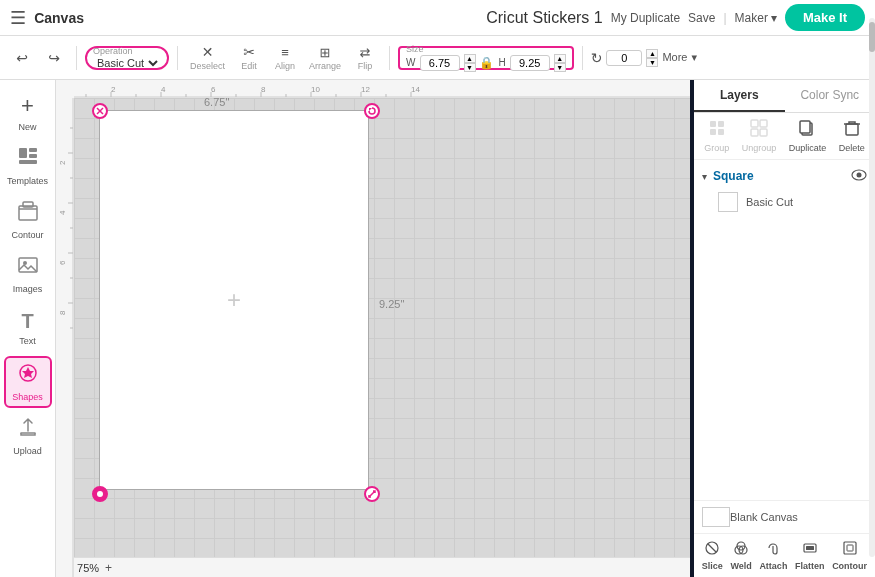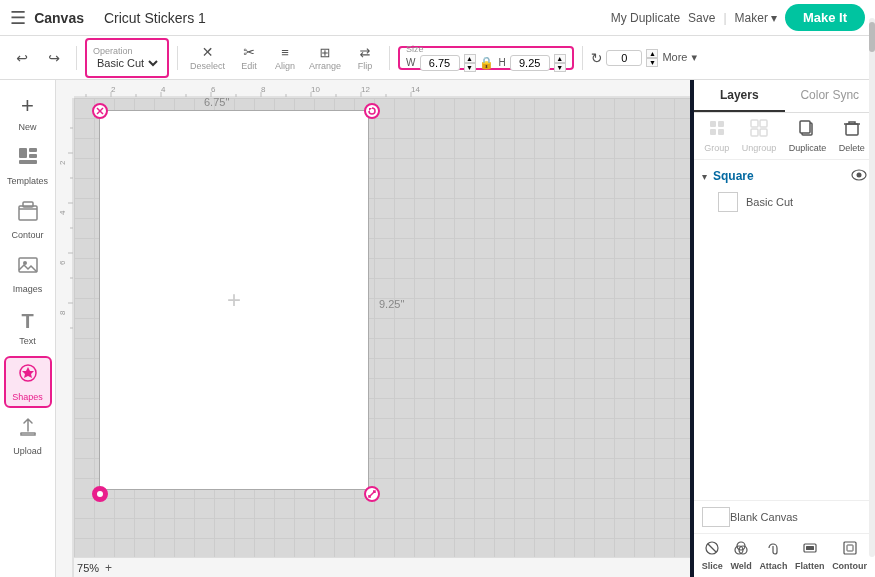--- a/index.html
+++ b/index.html
@@ -5,21 +5,21 @@
     * { box-sizing: border-box; margin: 0; padding: 0; }
     body { font-family: 'Arial', sans-serif; font-size: 12px; background: #f0f0f0; width: 875px; height: 577px; overflow: hidden; }
 
     
     #topbar {
       display: flex; align-items: center; height: 36px; background: #fff;
       border-bottom: 1px solid #ddd; padding: 0 10px; gap: 8px;
     }
     #topbar .menu-icon { font-size: 18px; cursor: pointer; color: #555; }
     #topbar .canvas-label { font-size: 14px; font-weight: 600; color: #333; margin-right: 12px; }
-    #topbar .project-title { font-size: 14px; color: #333; flex: 1; text-align: left; }
+    #topbar .project-title { font-size: 16px; color: #333; flex: 1; text-align: right; }
     #topbar .my-projects { font-size: 12px; color: #555; cursor: pointer; }
     #topbar .save-btn { font-size: 12px; color: #555; cursor: pointer; }
     #topbar .divider { color: #ccc; }
     #topbar .maker-btn { font-size: 12px; color: #555; cursor: pointer; display: flex; align-items: center; gap: 3px; }
     #topbar .make-it-btn {
       background: #00c4a0; color: #fff; border: none; border-radius: 20px;
       padding: 6px 18px; font-size: 13px; font-weight: 600; cursor: pointer;
     }
 
     
@@ -27,22 +27,22 @@
       display: flex; align-items: center; height: 44px; background: #fff;
       border-bottom: 1px solid #ddd; padding: 0 8px; gap: 4px;
     }
     .toolbar-icon-btn {
       width: 28px; height: 28px; display: flex; align-items: center; justify-content: center;
       cursor: pointer; color: #555; font-size: 16px; border-radius: 4px;
     }
     .toolbar-separator { width: 1px; height: 24px; background: #ddd; margin: 0 4px; }
 
     .operation-group {
-      border: 2px solid #e91e8c; border-radius: 4px; padding: 2px 6px;
-      display: flex; align-items: center; gap: 4px; height: 40px;
+      border: 2px solid #e91e8c; border-radius: 16px; padding: 2px 6px;
+      display: flex; align-items: center; gap: 4px; height: 24px;
     }
     .operation-group label { font-size: 10px; color: #999; display: block; }
     .operation-group select {
       border: none; font-size: 11px; color: #333; background: transparent;
       cursor: pointer; outline: none;
     }
 
     .size-group {
       border: 2px solid #e91e8c; border-radius: 4px; padding: 2px 6px;
       display: flex; align-items: center; gap: 6px; height: 24px;

